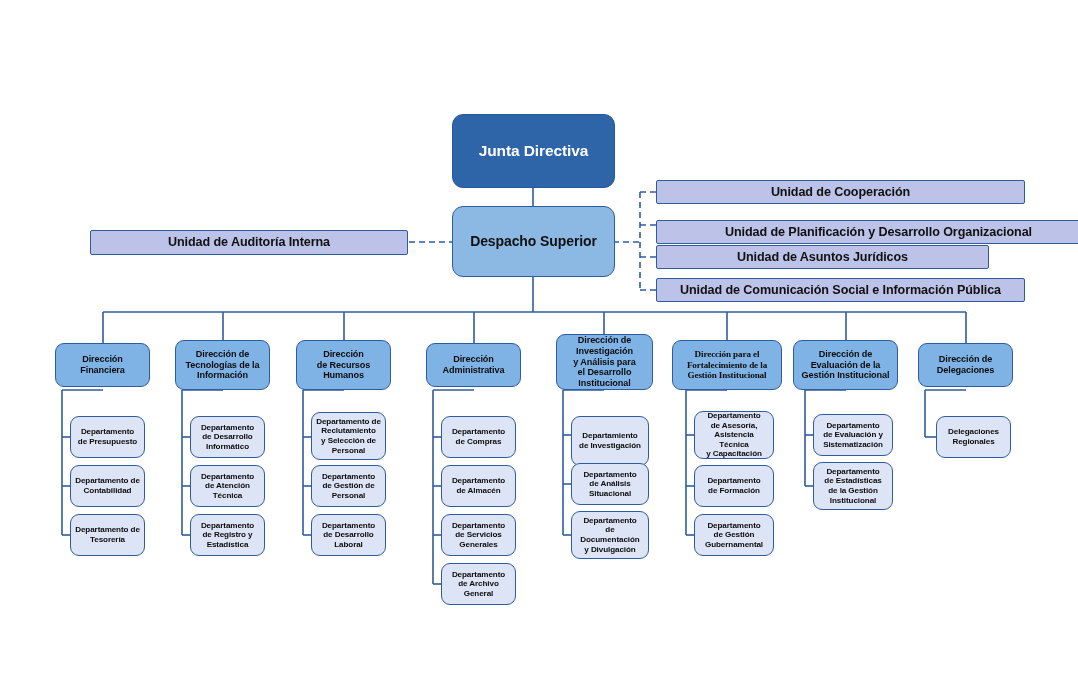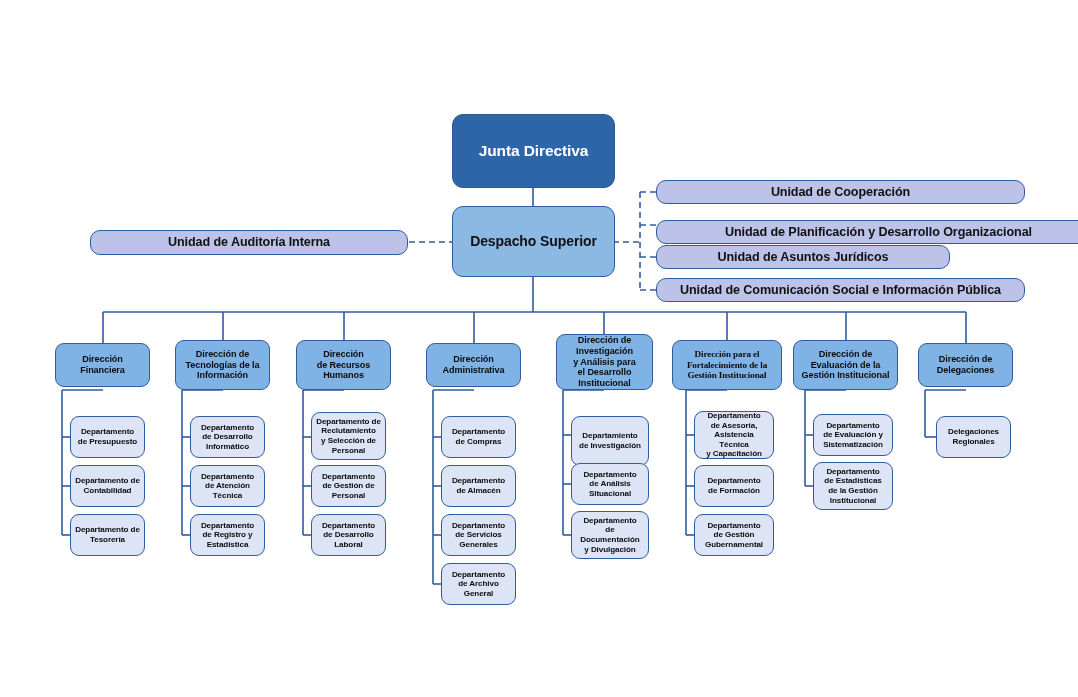--- a/index.html
+++ b/index.html
@@ -52,21 +52,21 @@
     border:1.6px solid #2f5c9e;
     color:#111111;
     font-size:14px;
     border-radius:11px;
   }
   .lvl-unit{
     background:#bcc2e8;
     border:1.5px solid #2f5c9e;
     color:#111111;
     font-size:12.6px;
-    border-radius:10px;
+    border-radius:2px;
   }
   .lvl-dir{
     background:#7fb2e5;
     border:1.5px solid #2f5c9e;
     color:#0c0c0c;
     font-size:9.1px;
     border-radius:9px;
   }
   .lvl-dept{
     background:#dde4f5;
@@ -168,21 +168,21 @@
   <div class="node lvl-unit" style="left:90px; top:230px; width:318px; height:25px;text-align:center;">
     <span>Unidad de Auditoría Interna</span>
   </div>
 
   <div class="node lvl-unit" style="left:656px; top:180px; width:369px; height:24px;">
     <span>Unidad de Cooperación</span>
   </div>
   <div class="node lvl-unit" style="left:656px; top:220px; width:445px; height:24px;">
     <span>Unidad de Planificación y Desarrollo Organizacional</span>
   </div>
-  <div class="node lvl-unit" style="left:656px; top:245px; width:294px; height:24px;">
+  <div class="node lvl-unit" style="left:656px; top:245px; width:333px; height:24px;">
     <span>Unidad de Asuntos Jurídicos</span>
   </div>
   <div class="node lvl-unit" style="left:656px; top:278px; width:369px; height:24px;">
     <span>Unidad de Comunicación Social e Información Pública</span>
   </div>
 
   <div class="node lvl-dir" style="left:55px; top:343px; width:95px; height:44px;">
     <span>Dirección<br>Financiera</span>
   </div>
   <div class="node lvl-dir" style="left:175px; top:340px; width:95px; height:50px;">

